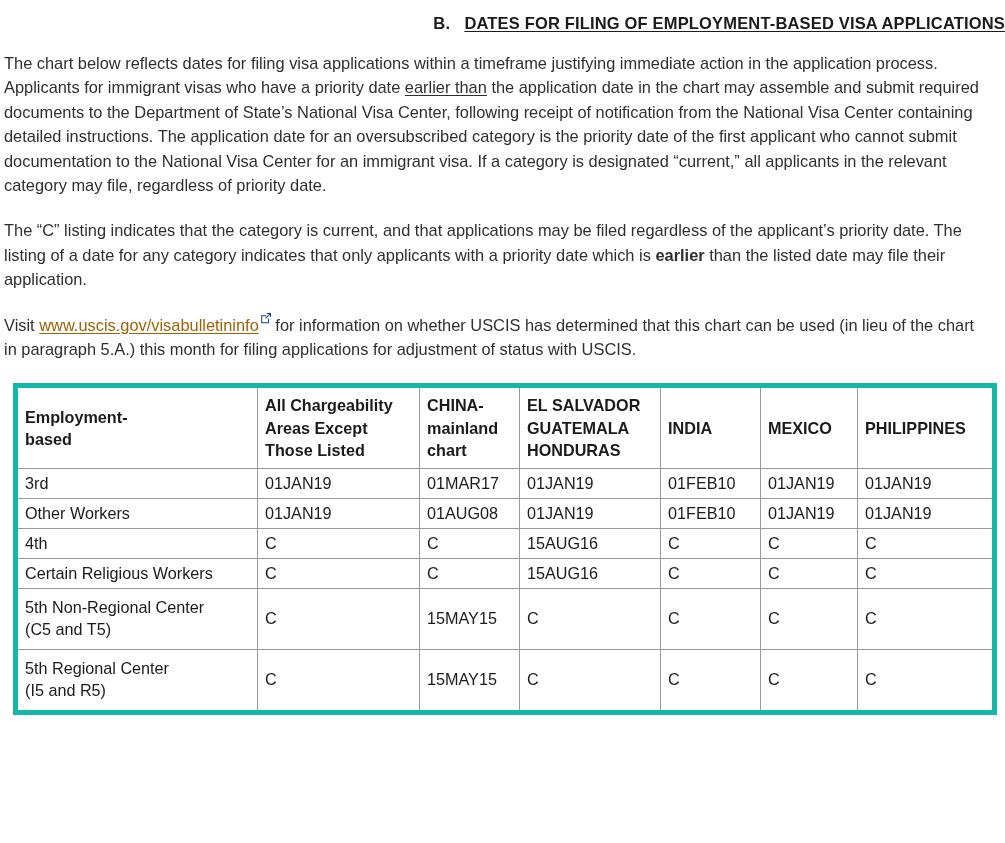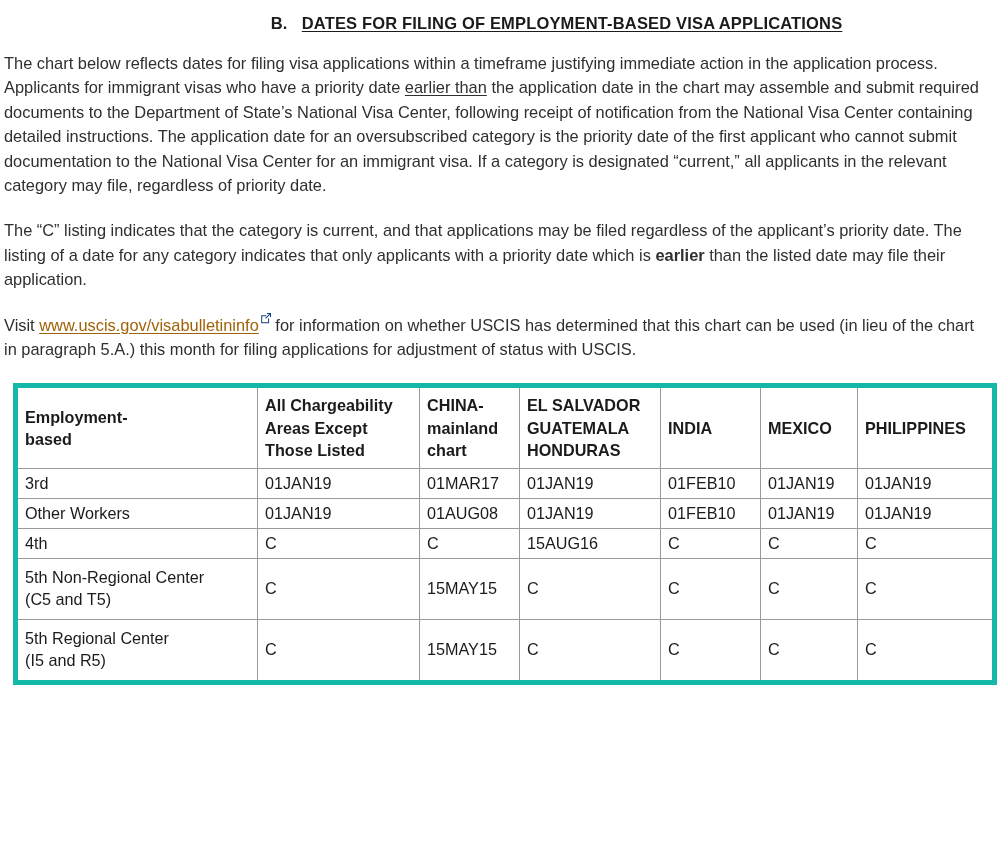--- a/index.html
+++ b/index.html
@@ -22,21 +22,21 @@
     box-sizing: border-box;
   }
 
   
   .section-heading {
     margin: 0;
     padding: 14px 0 0 0;
     font-size: 16.5px;
     font-weight: bold;
     color: #1b1b1b;
-    text-align: center;
+    text-align: right;
     padding-left: 108px;
     letter-spacing: 0.01em;
   }
   .section-heading .letter {
     text-decoration: none;
   }
   .section-heading .heading-underline {
     text-decoration: underline;
     text-underline-offset: 2px;
   }
@@ -209,20 +209,29 @@
           </tr>
           <tr>
             <td><span>4th</span></td>
             <td>C</td>
             <td>C</td>
             <td>15AUG16</td>
             <td>C</td>
             <td>C</td>
             <td>C</td>
           </tr>
+          <tr>
+            <td><span>Certain Religious Workers</span></td>
+            <td>C</td>
+            <td>C</td>
+            <td>15AUG16</td>
+            <td>C</td>
+            <td>C</td>
+            <td>C</td>
+          </tr>
           <tr class="tall">
             <td><span>5th Non-Regional Center</span><span class="row-label-two-line">(C5 and T5)</span></td>
             <td>C</td>
             <td>15MAY15</td>
             <td>C</td>
             <td>C</td>
             <td>C</td>
             <td>C</td>
           </tr>
           <tr class="tall">

